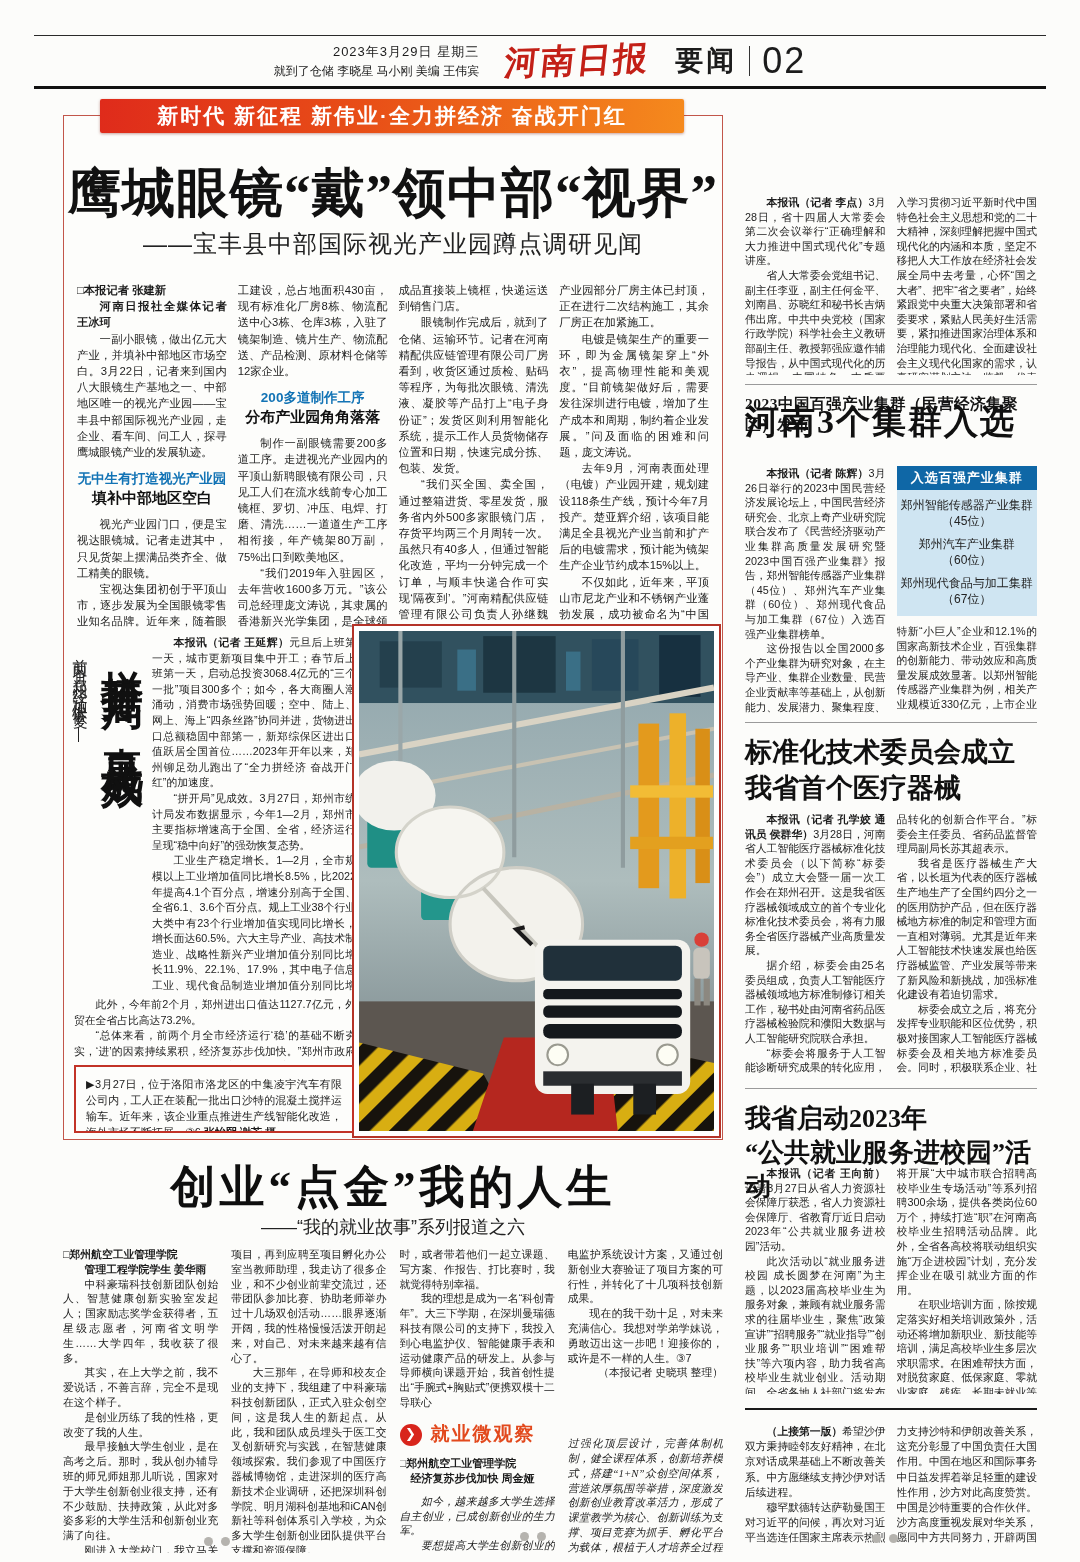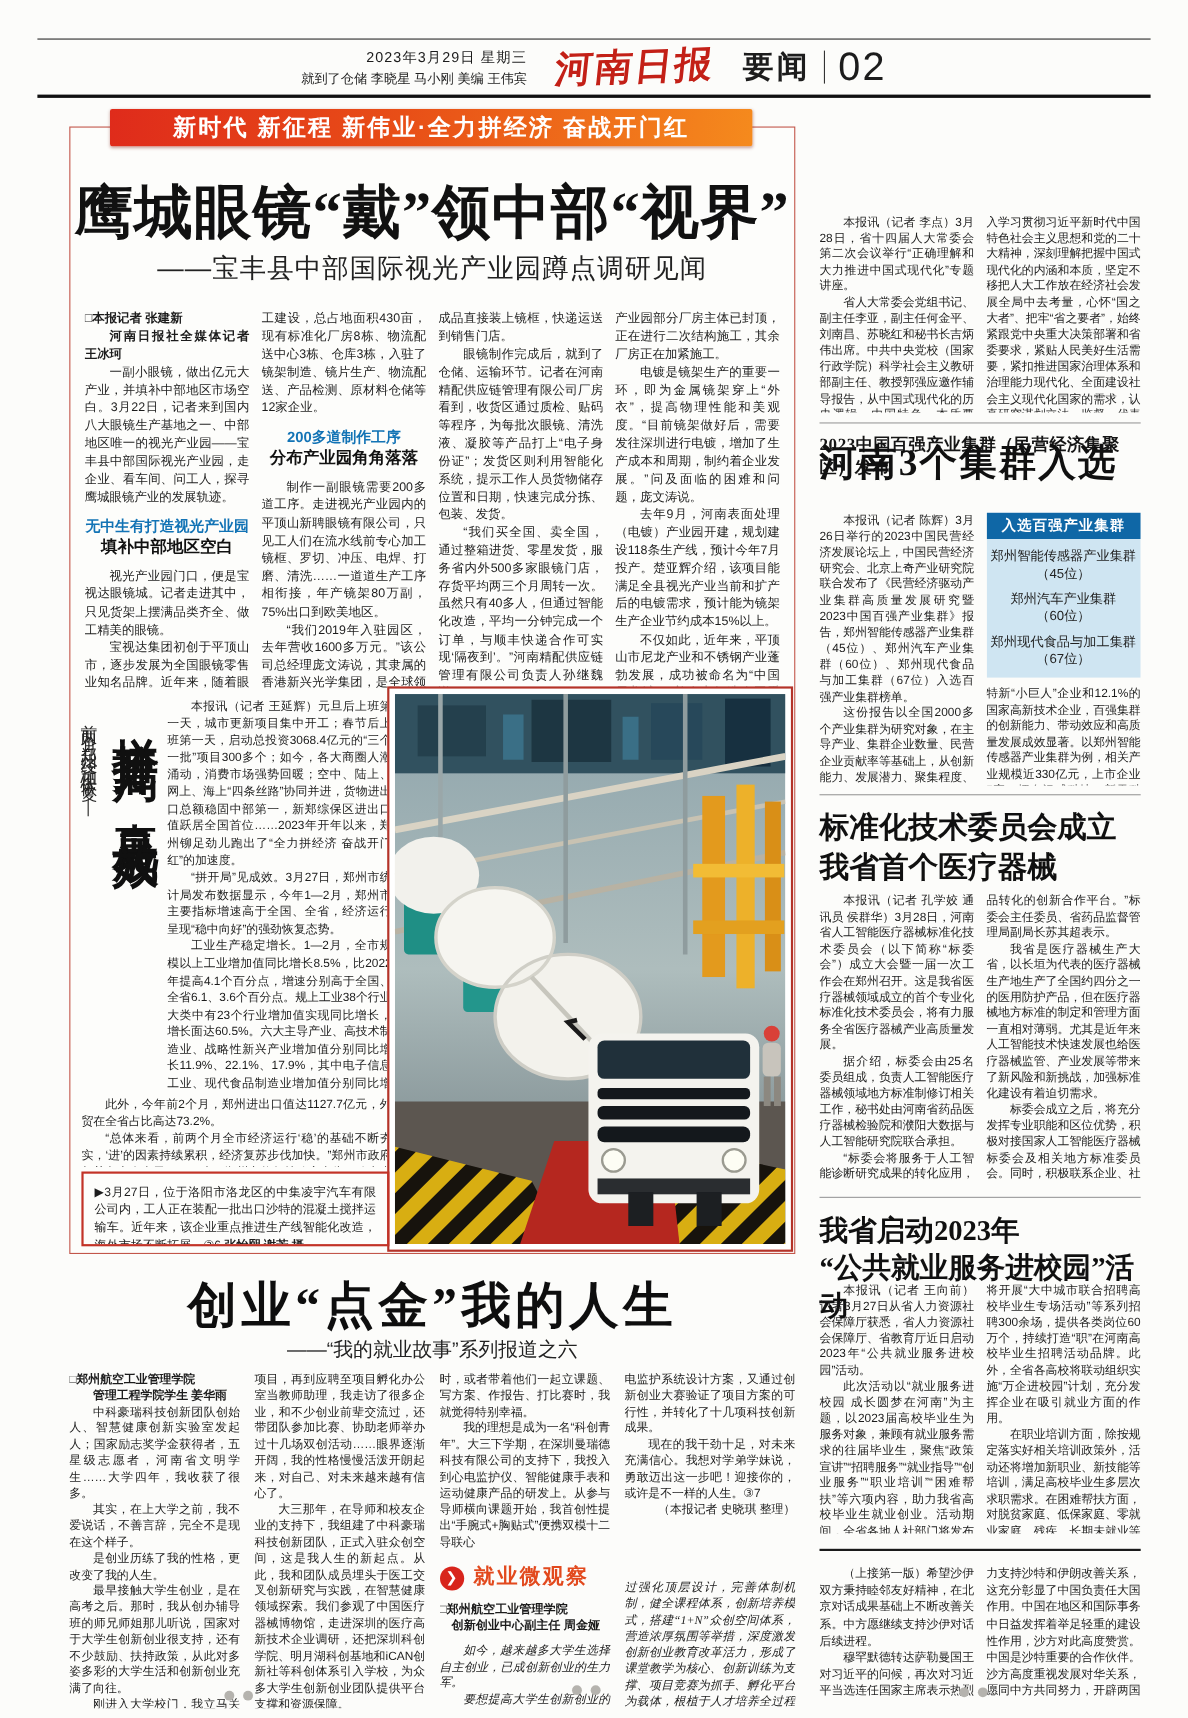--- a/index.html
+++ b/index.html
@@ -35,21 +35,21 @@
   .blk-byline{text-indent:0;font-weight:700;}
   .blk-byline2{text-indent:2em;font-weight:700;}
   .blk-sh1{color:#1273b5;font-weight:800;text-align:center;text-indent:0;font-size:13.5px;line-height:19px;margin-top:9px;}
   .blk-sh2{color:#111;font-weight:800;text-align:center;text-indent:0;font-size:15px;line-height:20px;margin-bottom:8px;}
   .blk-note{text-indent:0;text-align:right;}
   .blk-ip,.blk-icont{font-family:"Liberation Serif","DejaVu Serif",serif;font-style:italic;}
   .blk-ip{text-indent:2em;}
   .blk-icont{text-indent:0;}
   .blk-bxname{text-indent:0;text-align:center;font-size:12px;color:#222;margin-top:7px;line-height:16px;}
   .blk-bxrank{text-indent:0;text-align:center;font-size:12px;color:#222;line-height:16px;}
-  .blk strong{font-weight:400;}
+  .blk strong{font-weight:700;}
   
   .zz{position:absolute;left:4px;top:517px;width:288px;height:440px;}
   .zz-kicker{position:absolute;left:2px;top:14px;writing-mode:vertical-rl;font-size:15px;letter-spacing:5px;color:#222;height:400px;}
   .zz-head{position:absolute;left:26px;top:4px;writing-mode:vertical-rl;font-family:"Liberation Serif","DejaVu Serif",serif;
            font-weight:900;font-size:42px;letter-spacing:7px;color:#101010;height:436px;}
   .zz-body{position:absolute;left:84px;top:2px;width:204px;height:360px;overflow:hidden;font-size:10.8px;line-height:15.6px;text-align:justify;}
   .zz-wide{position:absolute;left:6px;top:364px;width:282px;height:64px;overflow:hidden;font-size:10.8px;line-height:15.6px;text-align:justify;}
   
   .photo-frame{position:absolute;left:288px;top:508px;width:355px;height:500px;border:2px solid #b43328;background:#fff;padding:5px;}
   .photo-frame svg{display:block;width:100%;height:100%;}
@@ -253,21 +253,21 @@
         <div>
             <p class="blk blk-cont">时，或者带着他们一起立课题、写方案、作报告、打比赛时，我就觉得特别幸福。</p>
             <p class="blk blk-p">我的理想是成为一名“科创青年”。大三下学期，在深圳曼瑞德科技有限公司的支持下，我投入到心电监护仪、智能健康手表和运动健康产品的研发上。从参与导师横向课题开始，我首创性提出“手腕式+胸贴式”便携双模十二导联心</p>
           </div>
         <div class="obs-head">
           <span class="obs-ico">❯</span>
           <span class="obs-label">就业微观察</span>
         </div>
         <div class="obs-byline">
           <div>□郑州航空工业管理学院</div>
-          <div style="text-indent:1em">创新创业中心副主任 周金娅</div>
+          <div style="text-indent:1em">经济复苏步伐加快 周金娅</div>
         </div>
         <div>
             <p class="blk blk-ip">如今，越来越多大学生选择自主创业，已成创新创业的生力军。</p>
             <p class="blk blk-ip">要想提高大学生创新创业的成功概率，除了政策帮扶、营造良好的创业环境，高校积极探索怎样做好创新创业教育，进一步提升大学生的创新创业能力尤为关键。所以，学校立足“敢闯会创”创新创业人才的培养目标，通</p>
           </div>
       </div>
       <div class="ccol">
         <div>
             <p class="blk blk-cont">电监护系统设计方案，又通过创新创业大赛验证了项目方案的可行性，并转化了十几项科技创新成果。</p>
             <p class="blk blk-p">现在的我干劲十足，对未来充满信心。我想对学弟学妹说，勇敢迈出这一步吧！迎接你的，或许是不一样的人生。③7</p>

